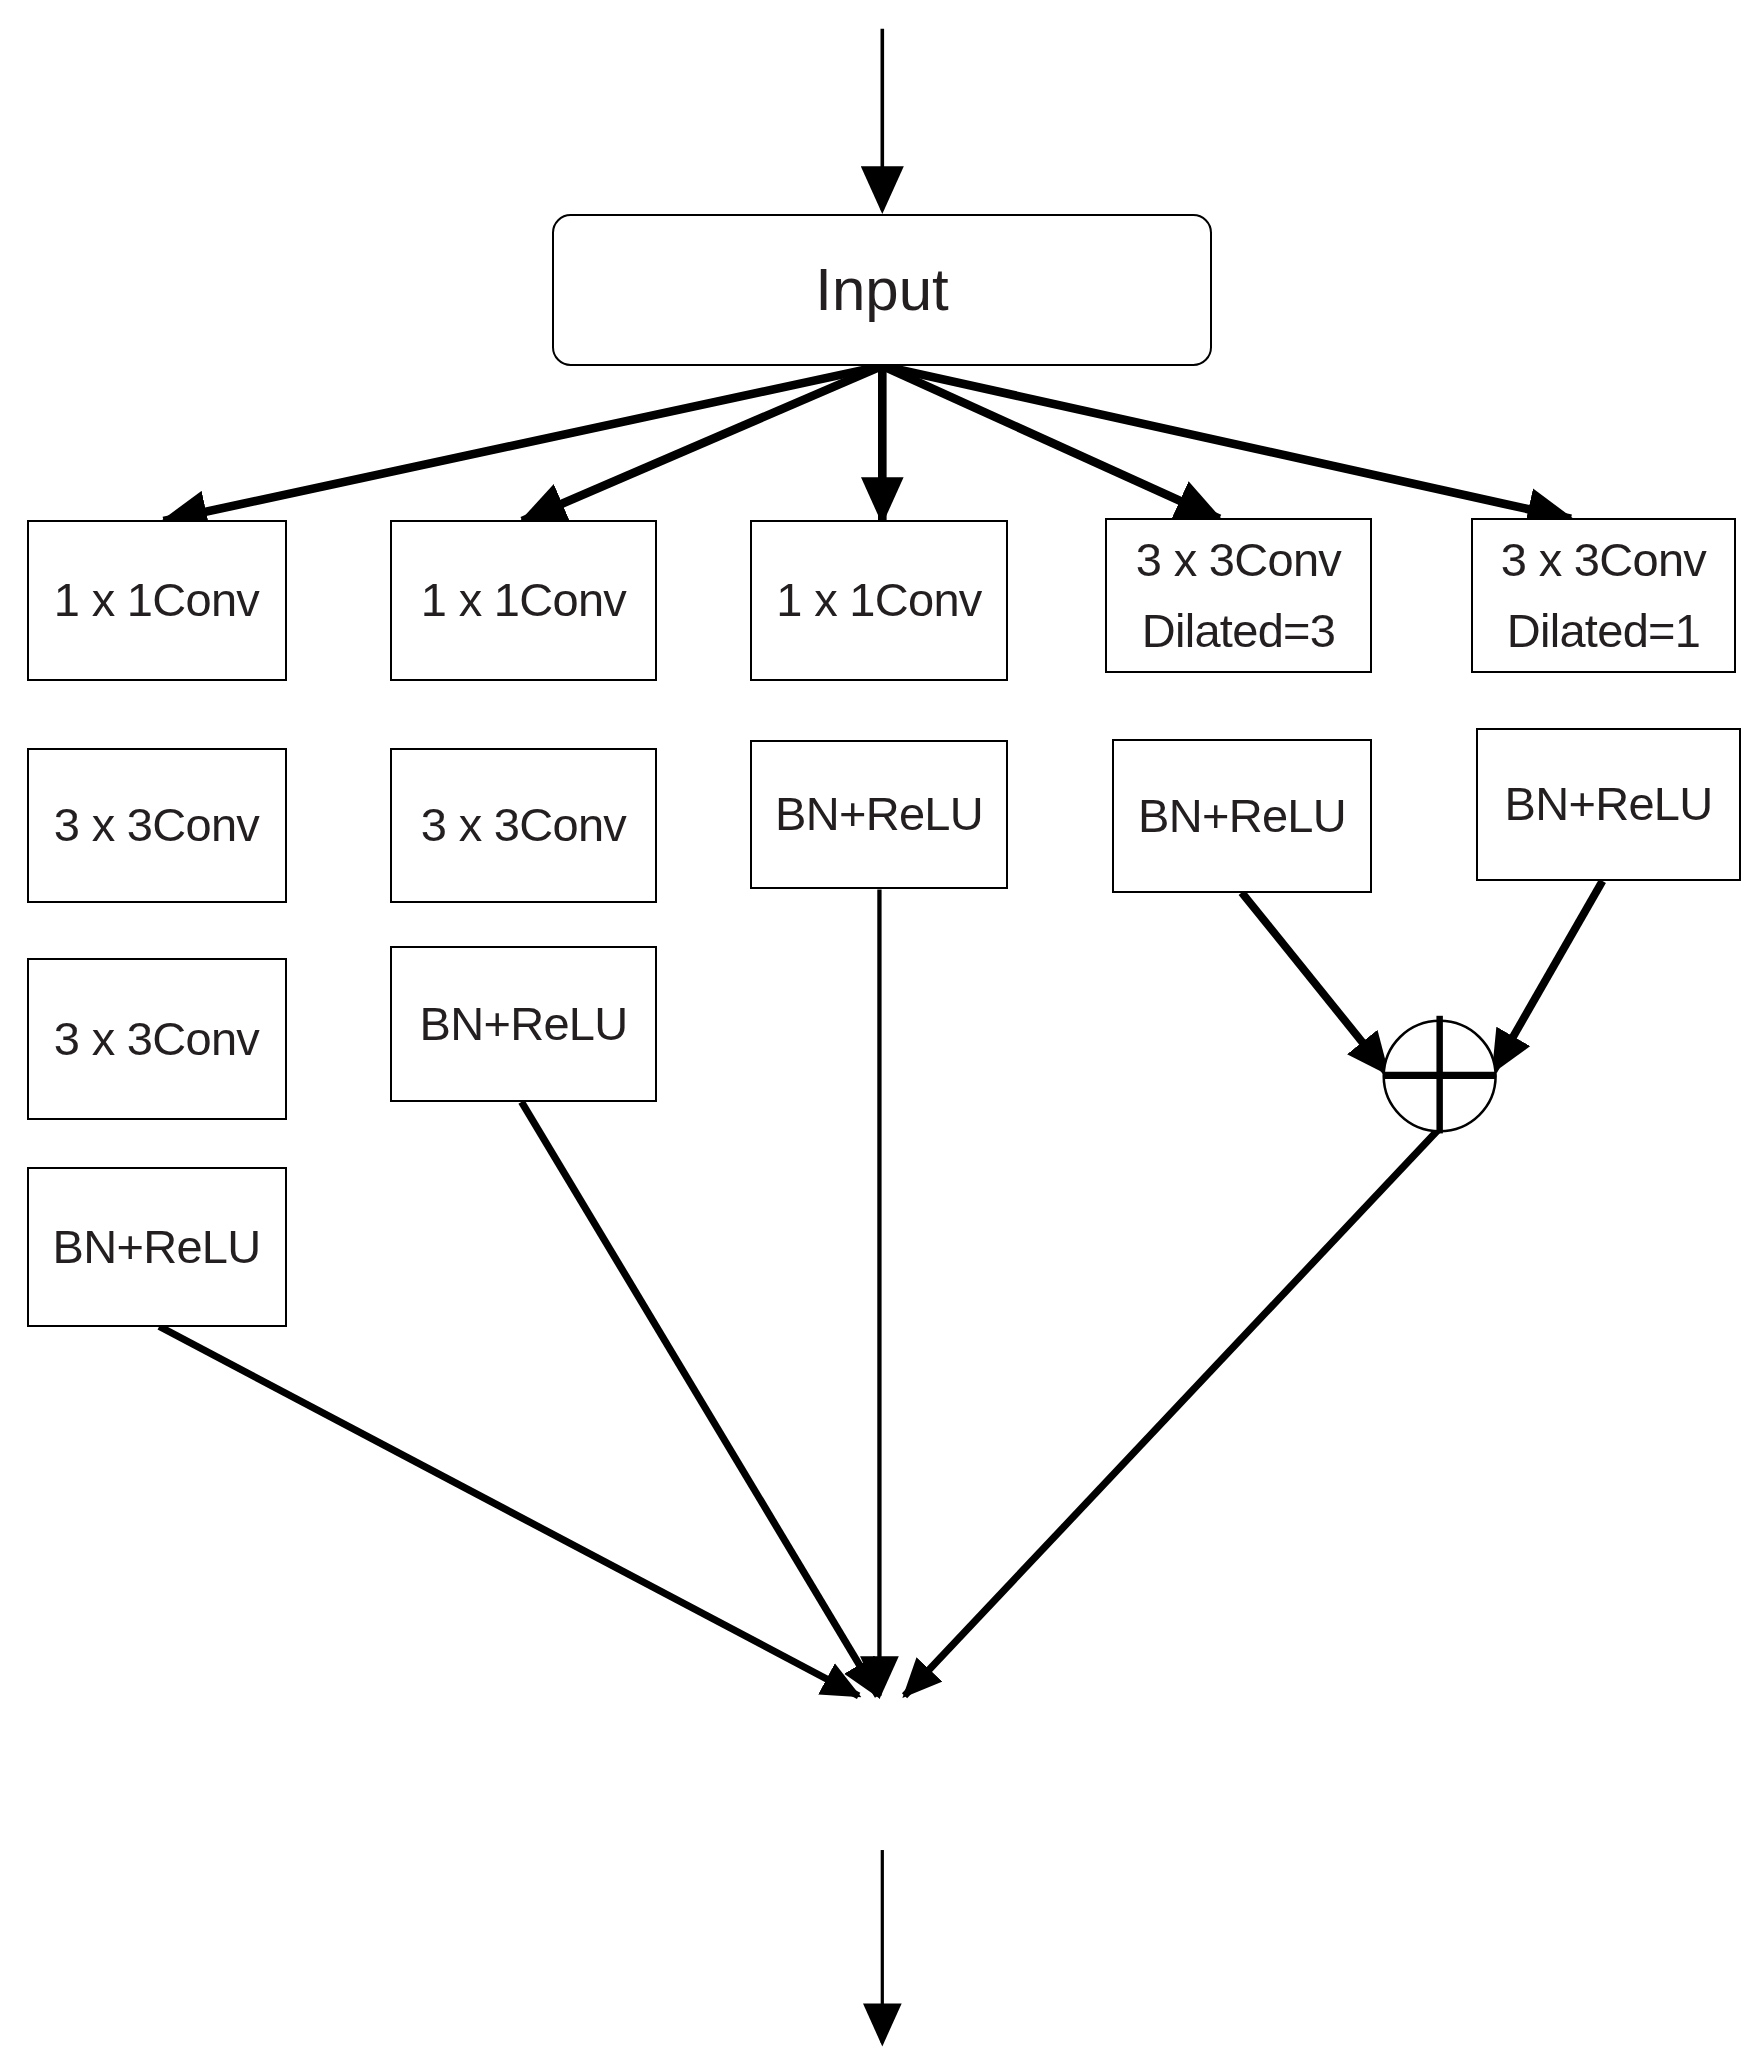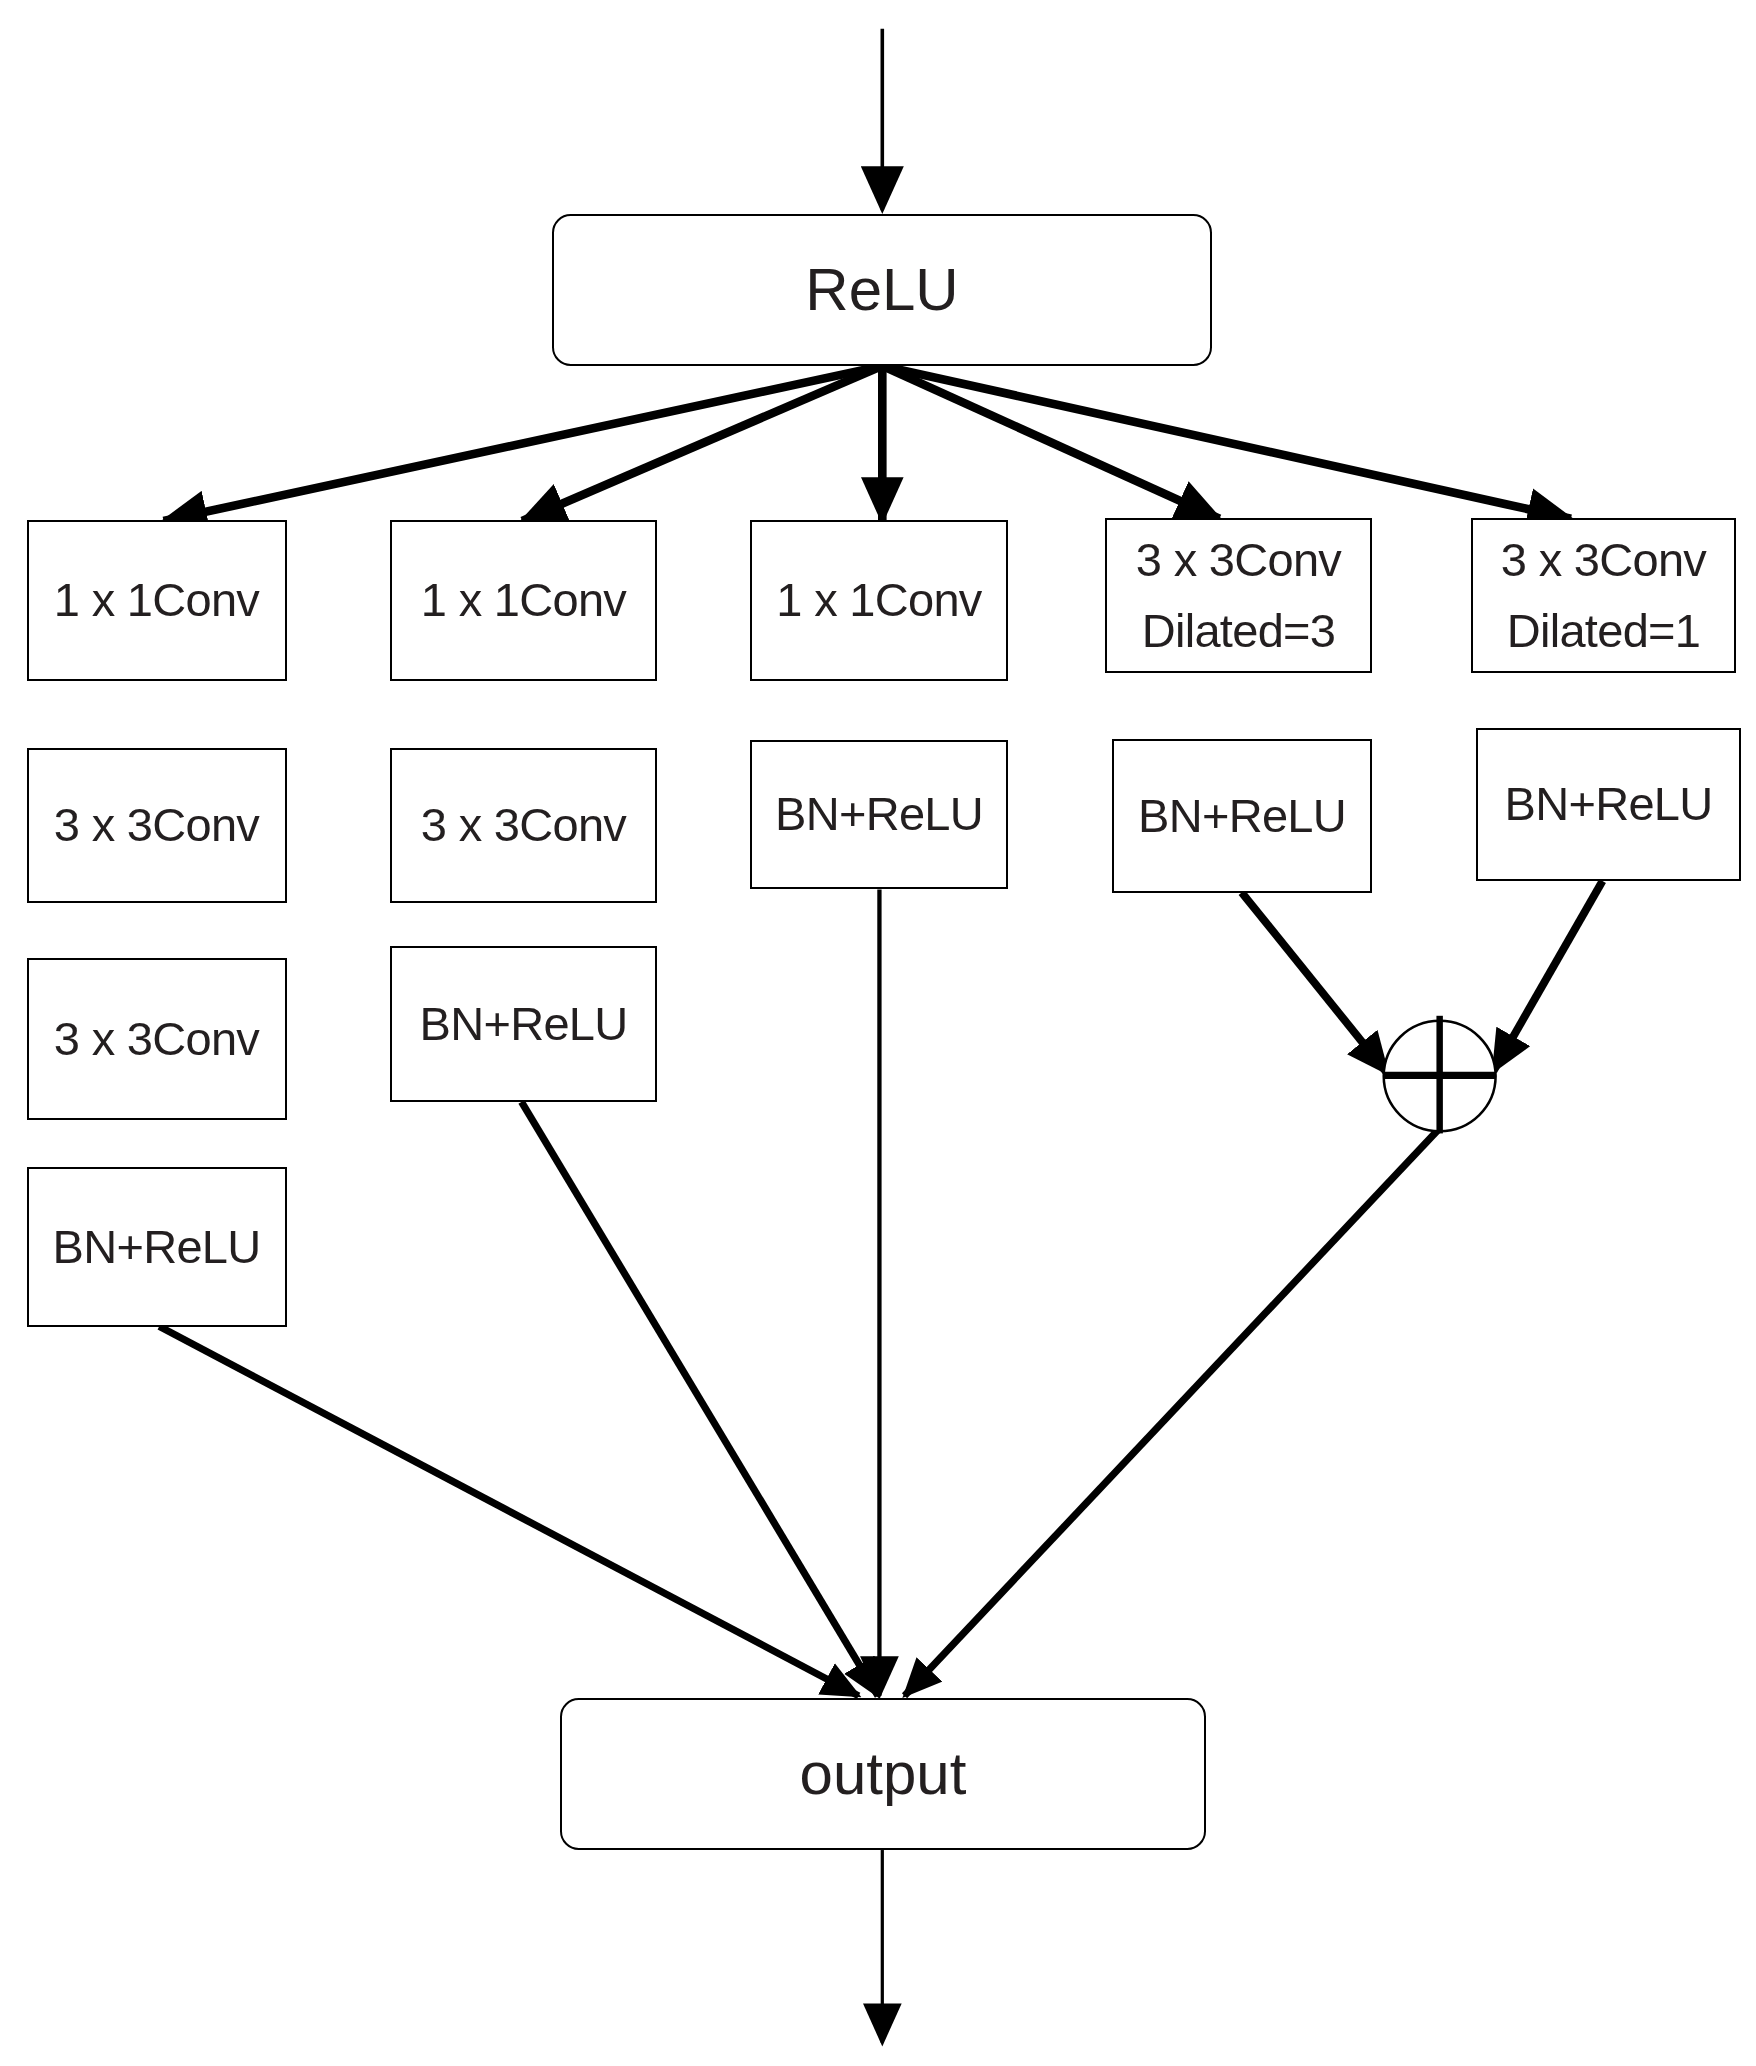--- a/index.html
+++ b/index.html
@@ -100,24 +100,21 @@
     <line x1="1230" y1="2579" x2="1230" y2="2848" stroke="#000" stroke-width="4.5" marker-end="url(#head-big)"></line>
 
     <g>
       <ellipse cx="2007" cy="1500" rx="78" ry="77" fill="#ffffff" stroke="#000" stroke-width="3.5"></ellipse>
       <line x1="2007" y1="1416" x2="2007" y2="1580" stroke="#000" stroke-width="9"></line>
       <line x1="1930" y1="1499" x2="2085" y2="1499" stroke="#000" stroke-width="10"></line>
     </g>
   </svg>
 
   <div class="node rounded big n-input">
-    <span class="lbl">ReLU</span>
-  </div>
-  <div class="node rounded big n-output">
-    <span class="lbl">output</span>
+    <span class="lbl">Input</span>
   </div>
 
   <div class="node n-b1s1">
     <span class="lbl">1 x 1Conv</span>
   </div>
   <div class="node n-b1s2">
     <span class="lbl">3 x 3Conv</span>
   </div>
   <div class="node n-b1s3">
     <span class="lbl">3 x 3Conv</span>

